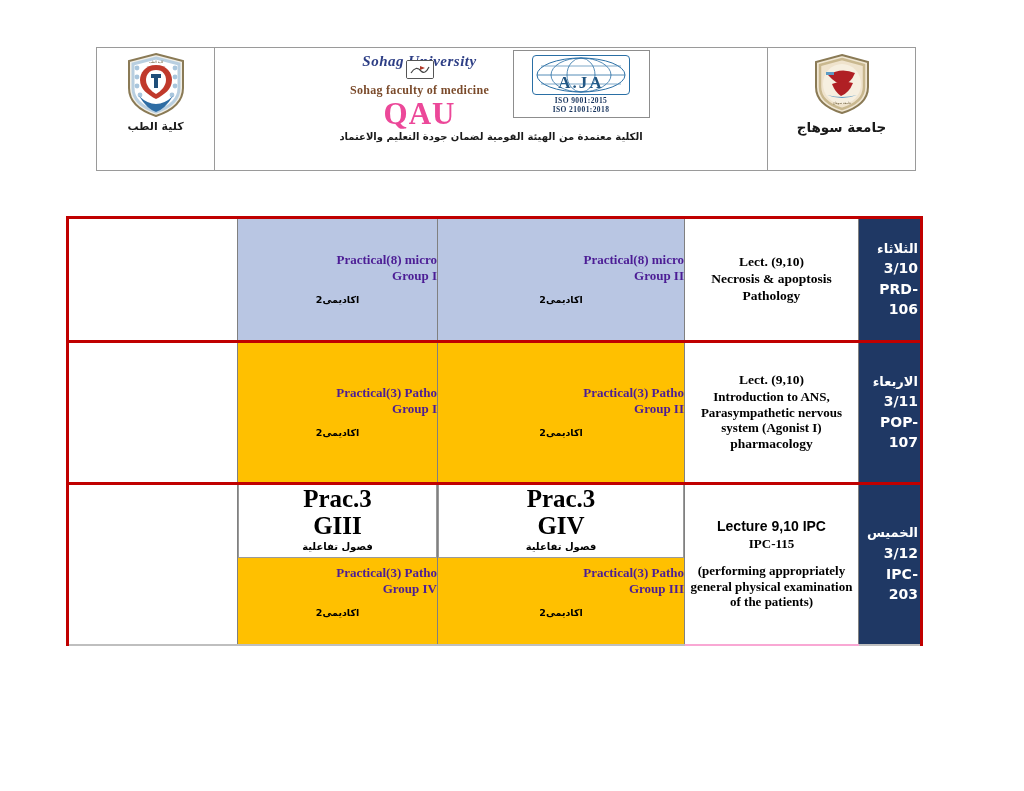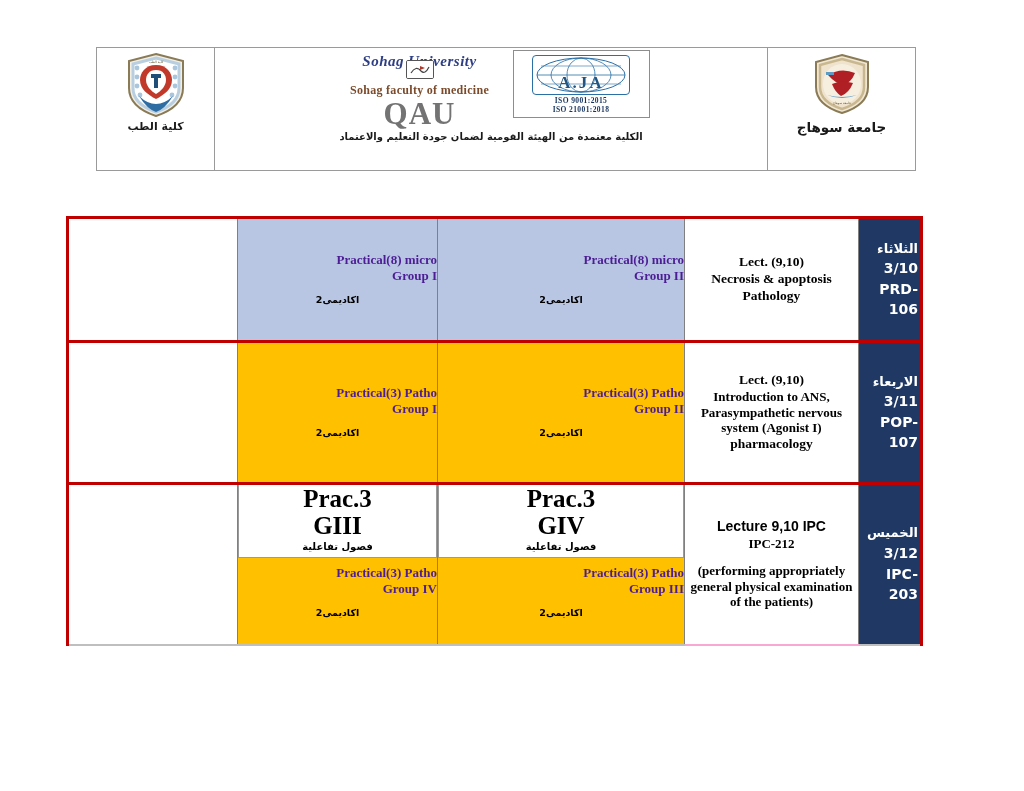--- a/index.html
+++ b/index.html
@@ -110,21 +110,21 @@
     font-size: 12px;
     color: #7a4a2a;
     letter-spacing: 0.3px;
     display: block;
     margin-top: 13px;
   }
   .qau-big {
     font-family: "Liberation Serif", serif;
     font-weight: bold;
     font-size: 31px;
-    color: #737373;
+    color: #ec4899;
     letter-spacing: 1px;
     line-height: 0.95;
     display: block;
     margin-top: 1px;
   }
   .qau-badge {
     position: absolute;
     left: 50%;
     top: 10px;
     transform: translateX(-50%);
@@ -529,21 +529,21 @@
           <div class="split-bottom">
             <div class="prac-title">Practical(3) Patho</div>
             <div class="prac-title">Group III</div>
             <div class="prac-ar">اكاديمى2</div>
           </div>
         </div>
       </td>
 
       <td class="cell-lect">
         <div class="lect-line sans">Lecture 9,10 IPC</div>
-        <div class="lect-small">IPC-212</div>
+        <div class="lect-small">IPC-115</div>
         <div class="lect-gap"></div>
         <div class="lect-small">(performing appropriately</div>
         <div class="lect-small">general physical examination</div>
         <div class="lect-small">of the patients)</div>
       </td>
 
       <td class="cell-date">
         <div class="date-stack">
           <div class="ar">الخميس</div>
           <div>3/12</div>

